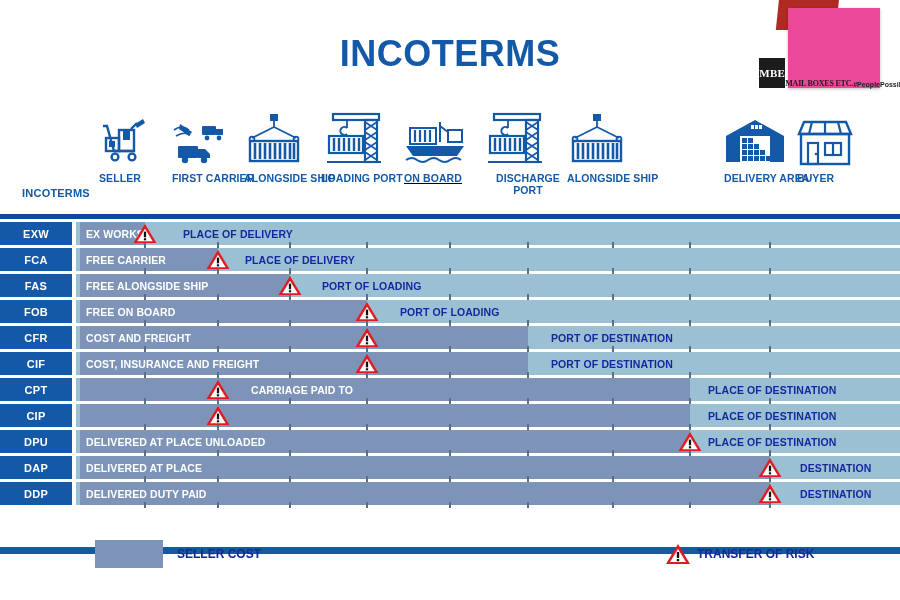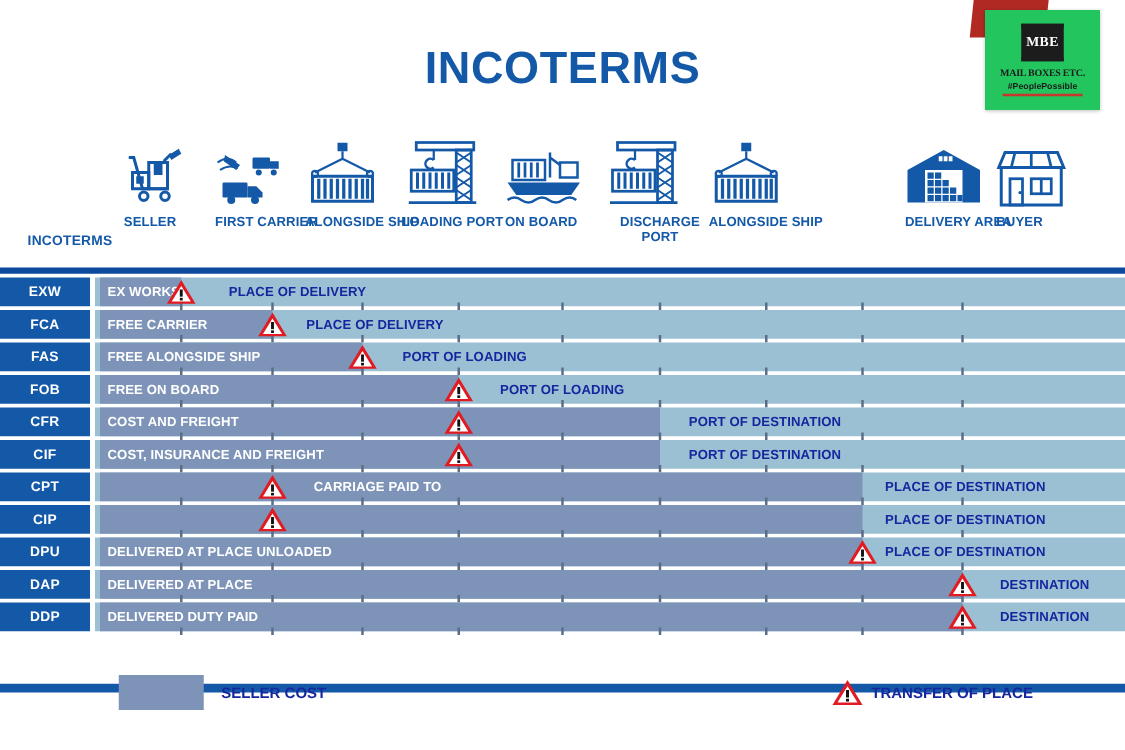--- a/index.html
+++ b/index.html
@@ -12,22 +12,22 @@
   }
 
   
   #logo-block { position: absolute; top: 0; left: 770px; width: 125px; height: 95px; }
   #logo-ribbon {
     position: absolute; top: -12px; left: 8px; width: 60px; height: 42px;
     background: #B02A23; transform: skewX(-6deg);
   }
   #logo-card {
     position: absolute; top: 8px; left: 18px; width: 92px; height: 80px;
-    background: #22c55e; box-shadow: 0 1px 3px rgba(0,0,0,.25);
-    display: flex; flex-direction: column; align-items: center; justify-content: center;
+    background: #ec4899; box-shadow: 0 1px 3px rgba(0,0,0,.25);
+    display: flex; flex-direction: row; align-items: flex-end; justify-content: center;
   }
   #logo-mark {
     width: 34px; height: 30px; background: #1c1c1c; color: #fff;
     display: flex; align-items: center; justify-content: center;
     font-size: 11px; font-weight: bold; letter-spacing: .3px;
     font-family: "Liberation Serif", serif;
     border-top: 3px solid #1c1c1c; border-bottom: 3px solid #1c1c1c;
   }
   #logo-name {
     font-family: "Liberation Serif", serif; font-weight: bold;
@@ -182,21 +182,21 @@
     <path d="M26 16 a4 4 0 1 0 0 6" stroke="#1459A8" stroke-width="2" fill="none"></path>
     <rect x="8" y="24" width="34" height="17" fill="none" stroke="#1459A8" stroke-width="2.2"></rect>
     <g stroke="#1459A8" stroke-width="2.4">
       <path d="M13 26 v13 M18 26 v13 M23 26 v13 M28 26 v13 M33 26 v13 M38 26 v13"></path>
           </g>
     <path d="M6 50 h54" stroke="#1459A8" stroke-width="2.2"></path>
   </svg>
       </div>
       <div class="stage-label">LOADING PORT</div>
     </div>
-    <div class="stage" style="left: 450px;">
+    <div class="stage" style="left: 450px; text-decoration: underline;">
       <div class="stage-icon">
         <svg width="62" height="50" viewBox="0 0 62 50">
     <rect x="6" y="12" width="26" height="16" fill="none" stroke="#1459A8" stroke-width="2"></rect>
     <g stroke="#1459A8" stroke-width="2.2">
       <path d="M11 14 v12 M16 14 v12 M21 14 v12 M26 14 v12"></path>
           </g>
     <path d="M36 6 v20 M36 10 l8 6" stroke="#1459A8" stroke-width="2" fill="none"></path>
     <rect x="44" y="14" width="14" height="12" fill="none" stroke="#1459A8" stroke-width="2"></rect>
     <path d="M2 30 h58 l-7 10 H9z" fill="#1459A8"></path>
     <path d="M2 44 q6 -4 11 0 q6 4 11 0 q6 -4 11 0 q6 4 11 0 q6 -4 11 0" stroke="#1459A8" stroke-width="2" fill="none"></path>
@@ -581,15 +581,15 @@
     </div>
     <div class="legend-item" style="left: 665px;">
       <div class="legend-risk">
         <svg width="26" height="24" viewBox="0 0 26 22">
     <path d="M13 1 L25 21 H1 Z" fill="#E01B22"></path>
     <path d="M13 6 L21 19 H5 Z" fill="#ffffff"></path>
     <rect x="11.8" y="9" width="2.4" height="6" fill="#111"></rect>
     <rect x="11.8" y="16" width="2.4" height="2.2" fill="#111"></rect>
   </svg>
       </div>
-      <div class="legend-label" style="margin-left: 6px;">TRANSFER OF PLACE</div>
+      <div class="legend-label" style="margin-left: 6px;">TRANSFER OF RISK</div>
     </div>
   </div>
 
 </body></html>

